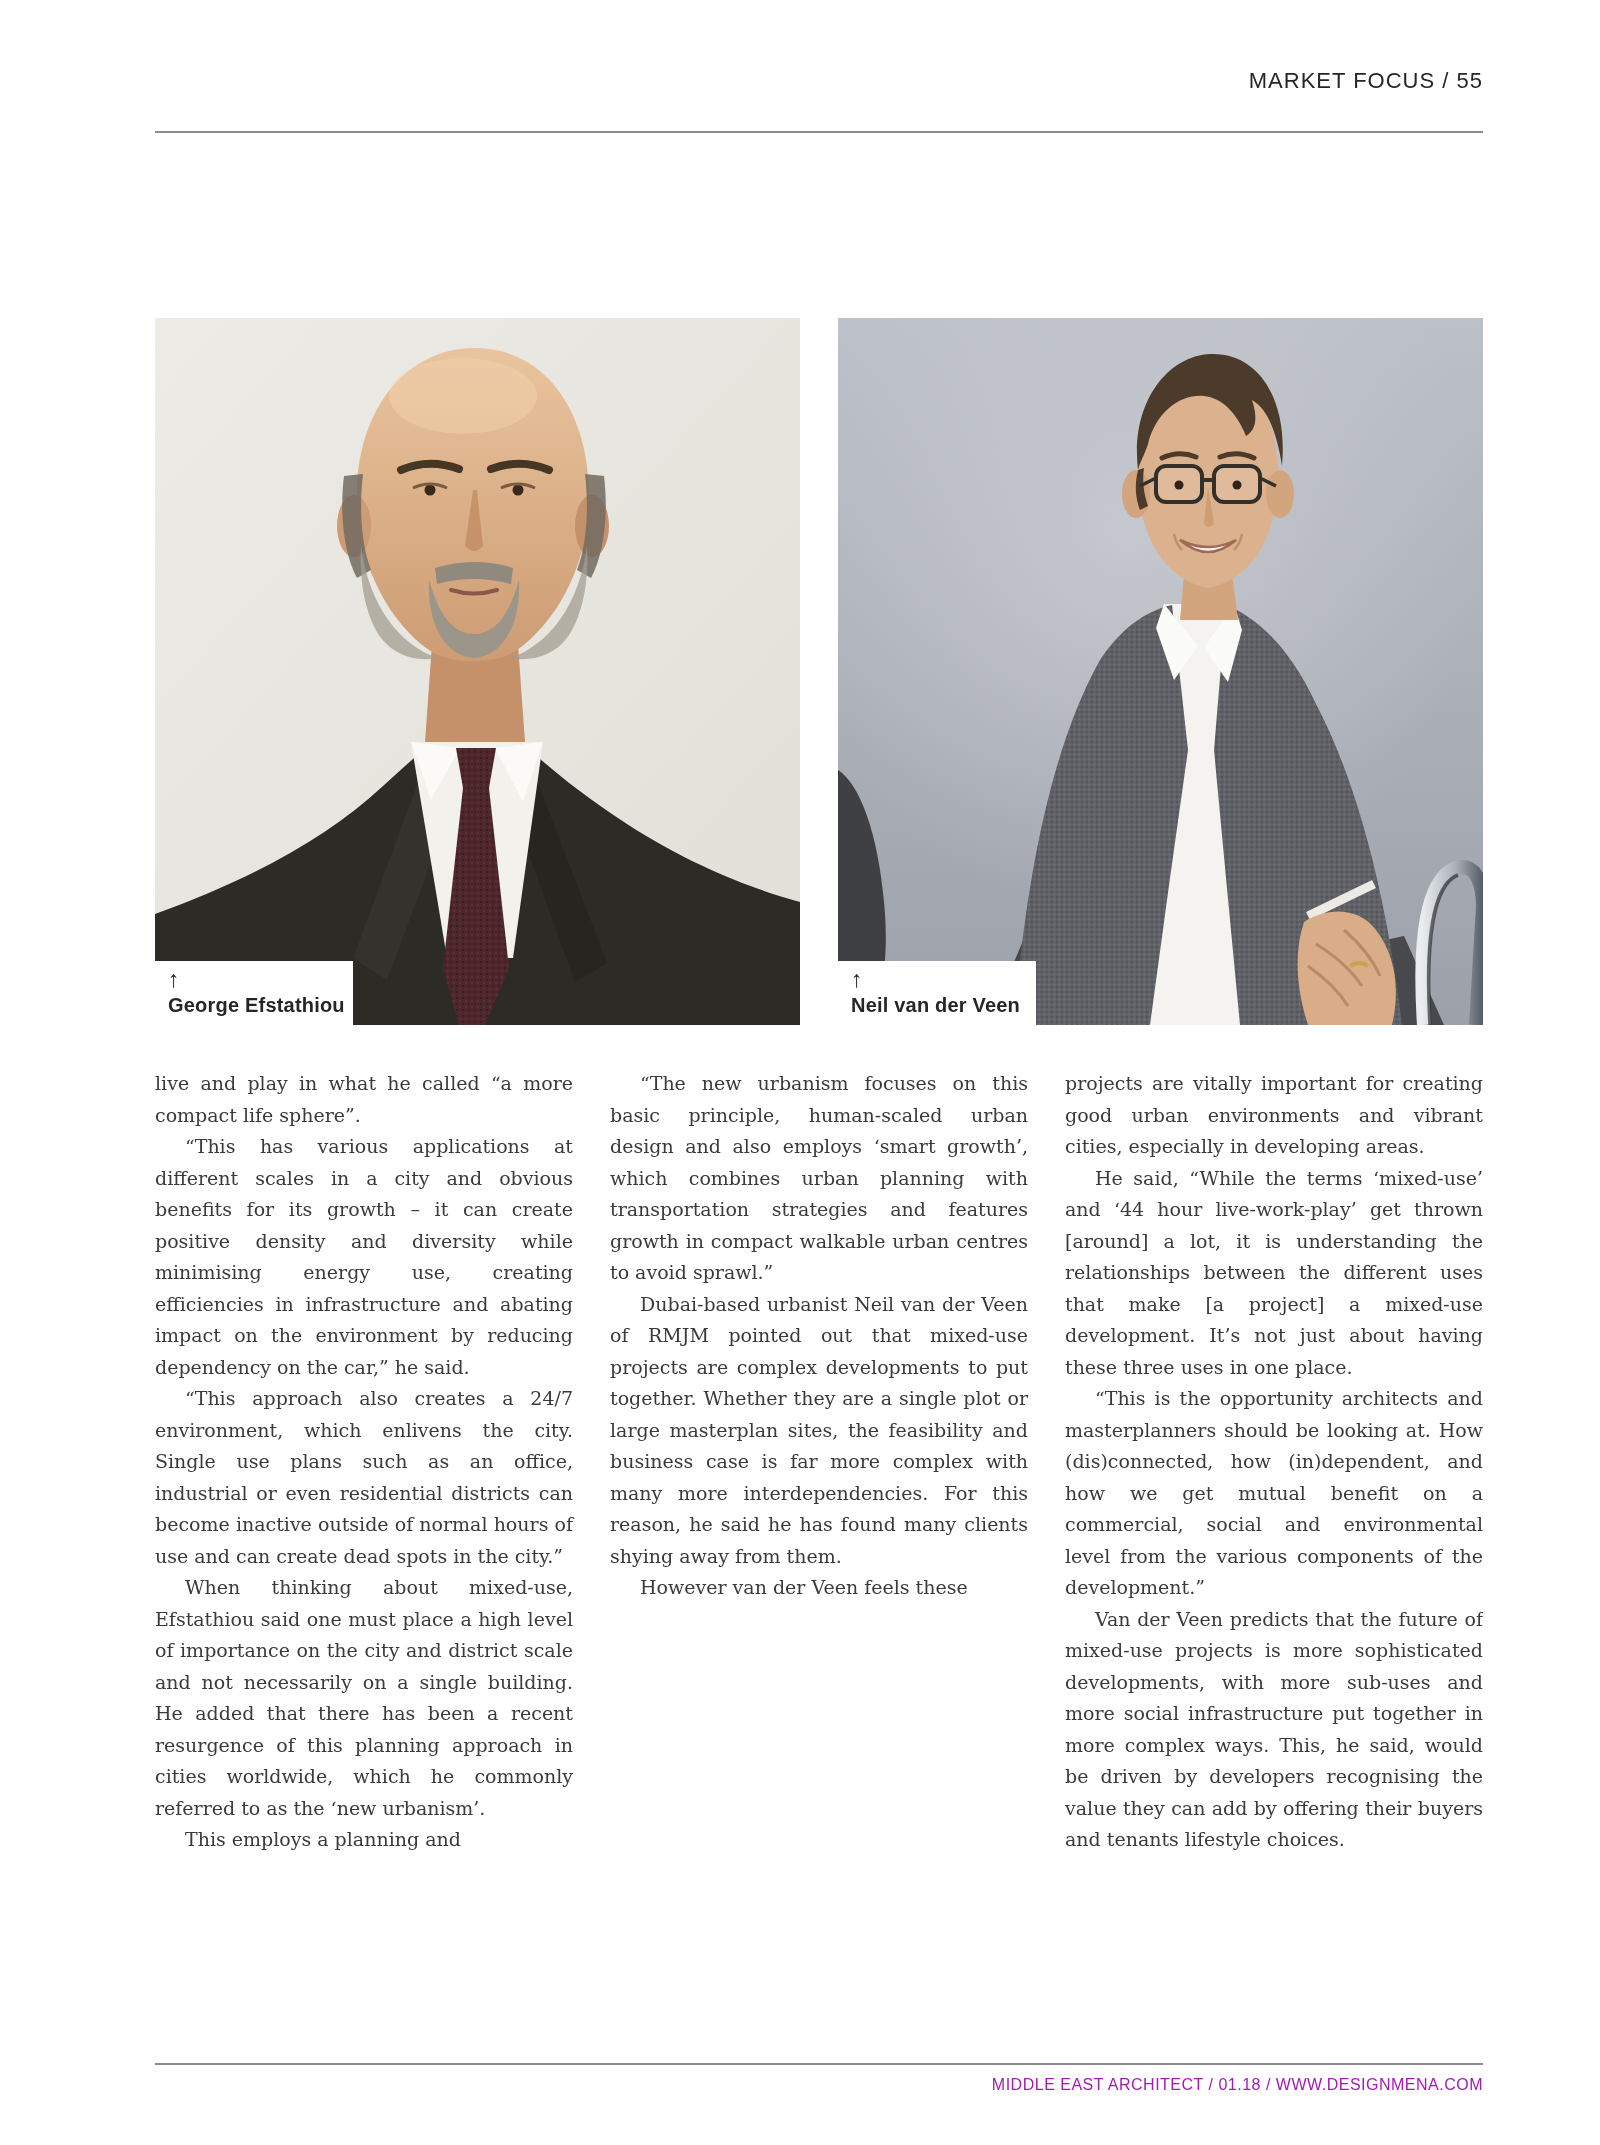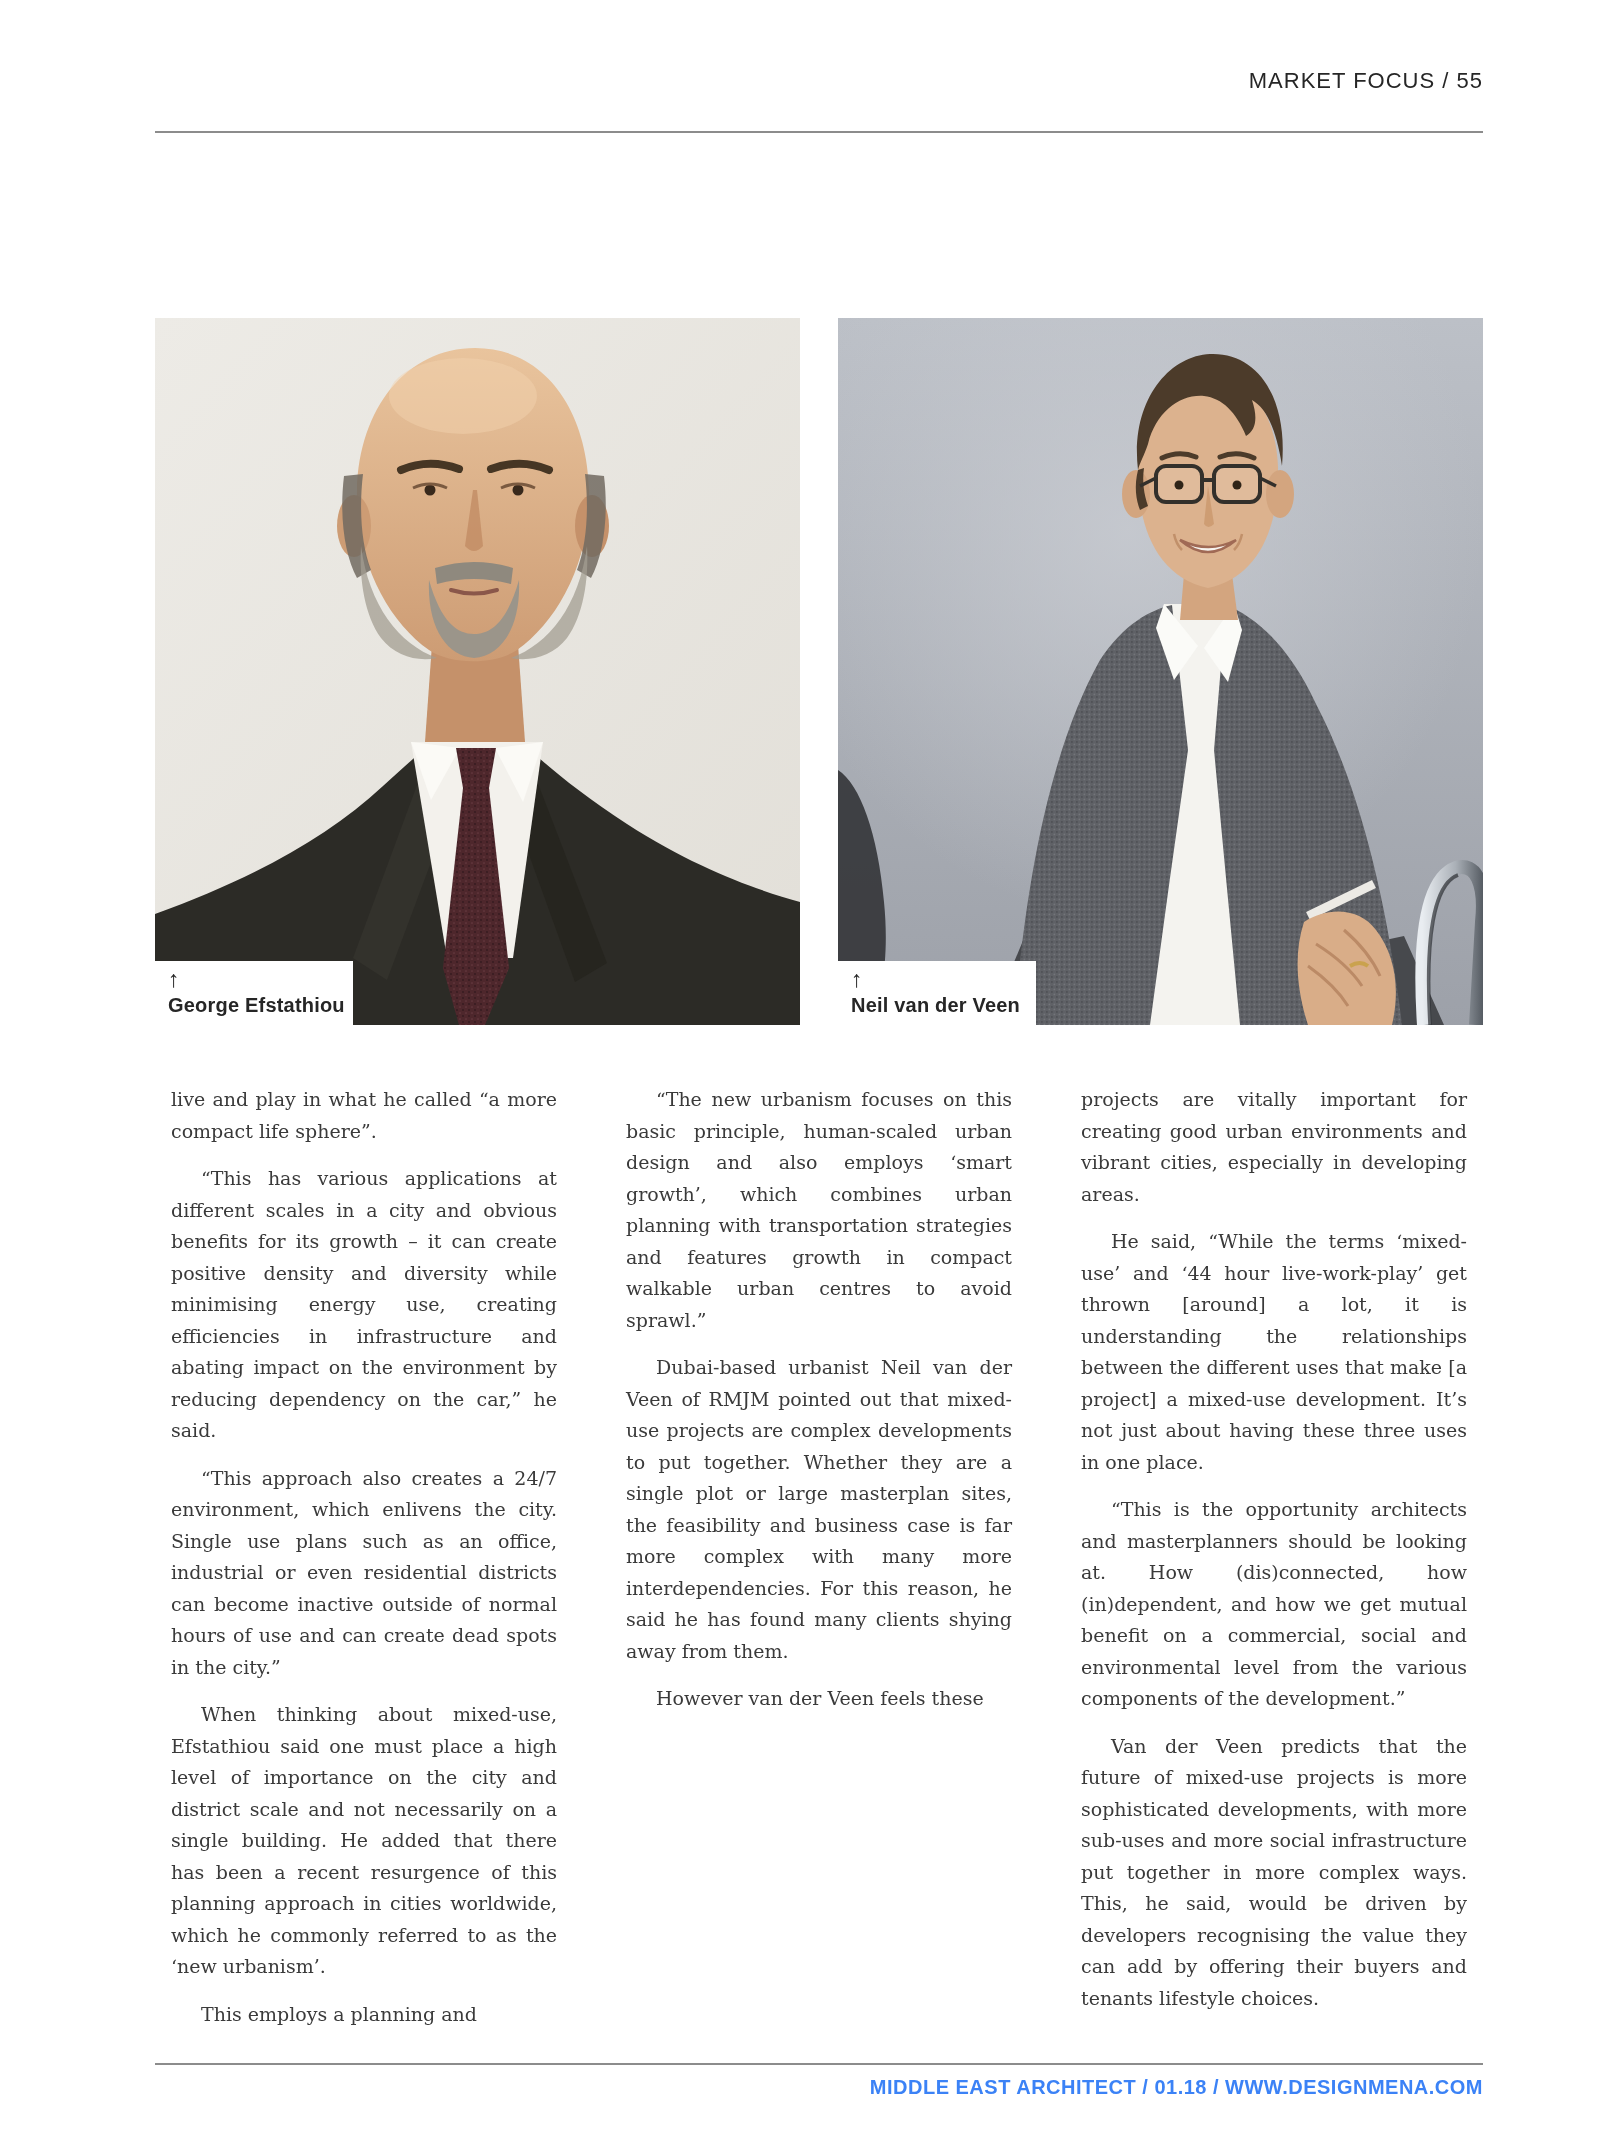--- a/index.html
+++ b/index.html
@@ -33,29 +33,29 @@
   .columns{
     position:absolute;top:1068px;left:155px;width:1328px;height:975px;
     display:flex;gap:37px;overflow:hidden;
   }
   .col{
     width:418px;
     font-family:"DejaVu Serif","Liberation Serif",serif;
     font-size:19px;line-height:31.5px;color:#3a3a3a;
     text-align:justify;
   }
-  .col p{margin:16px;}
+  .col p{margin:0;}
   .col p.indent{text-indent:30px;}
   
   .footer-rule{
     position:absolute;top:2063px;left:155px;width:1328px;height:2px;background:#8c8c8c;
   }
   .footer-text{
     position:absolute;top:2076px;left:155px;width:1328px;
-    text-align:right;font-size:20px;font-weight:bold;letter-spacing:.5px;color:#3b82f6;
+    text-align:right;font-size:16px;font-weight:normal;letter-spacing:.5px;color:#a21caf;
   }
 </style>
 </head>
 <body>
 
 <div class="page">
 
   <div class="header-title">MARKET FOCUS / 55</div>
   <div class="header-rule"></div>
 

